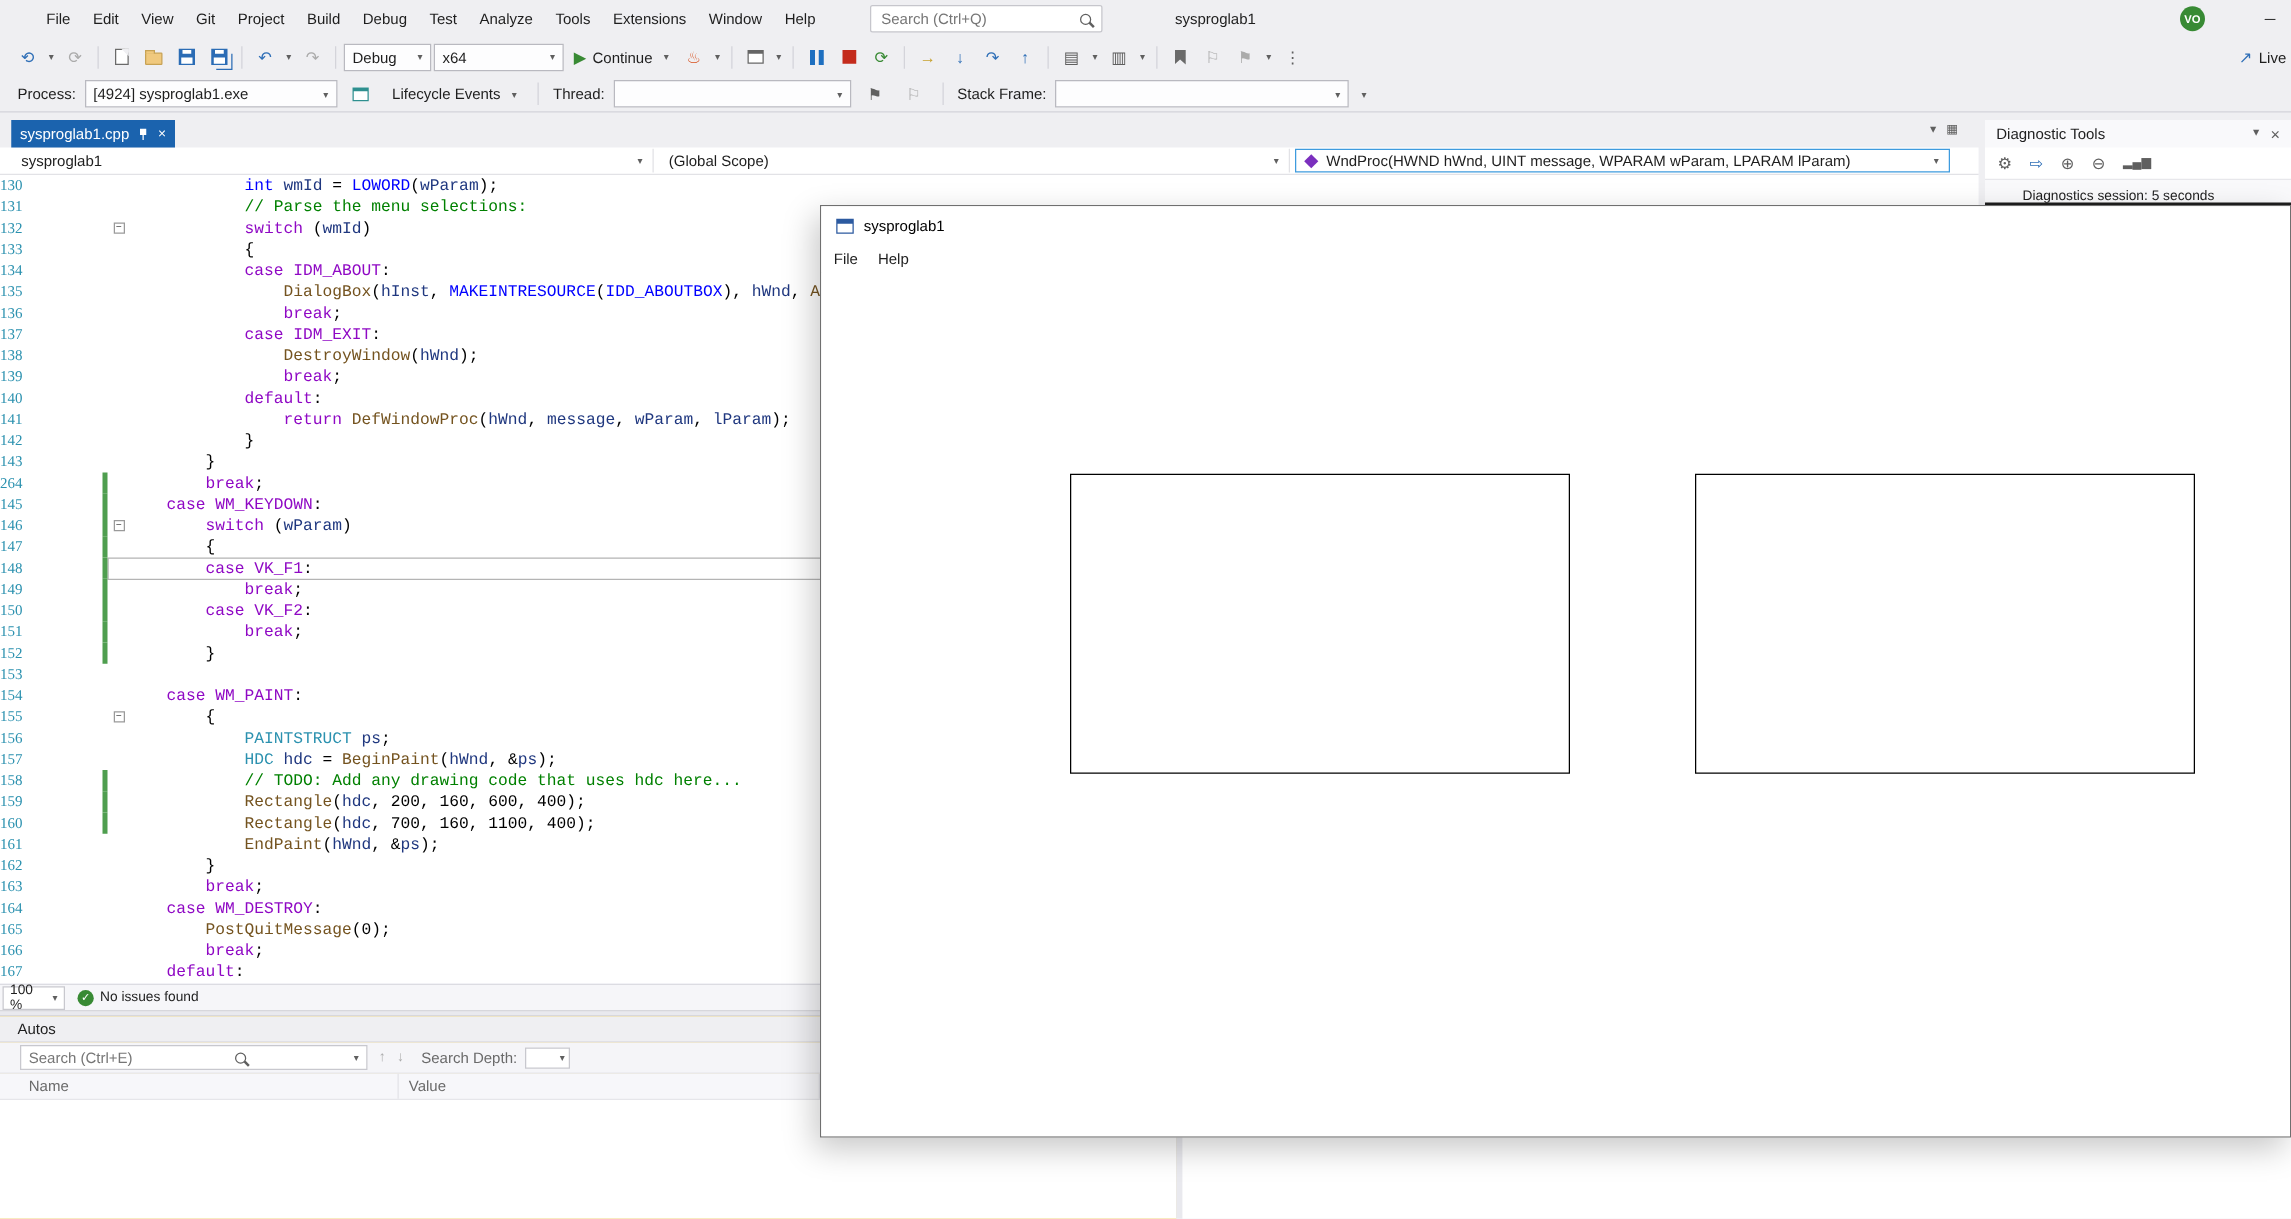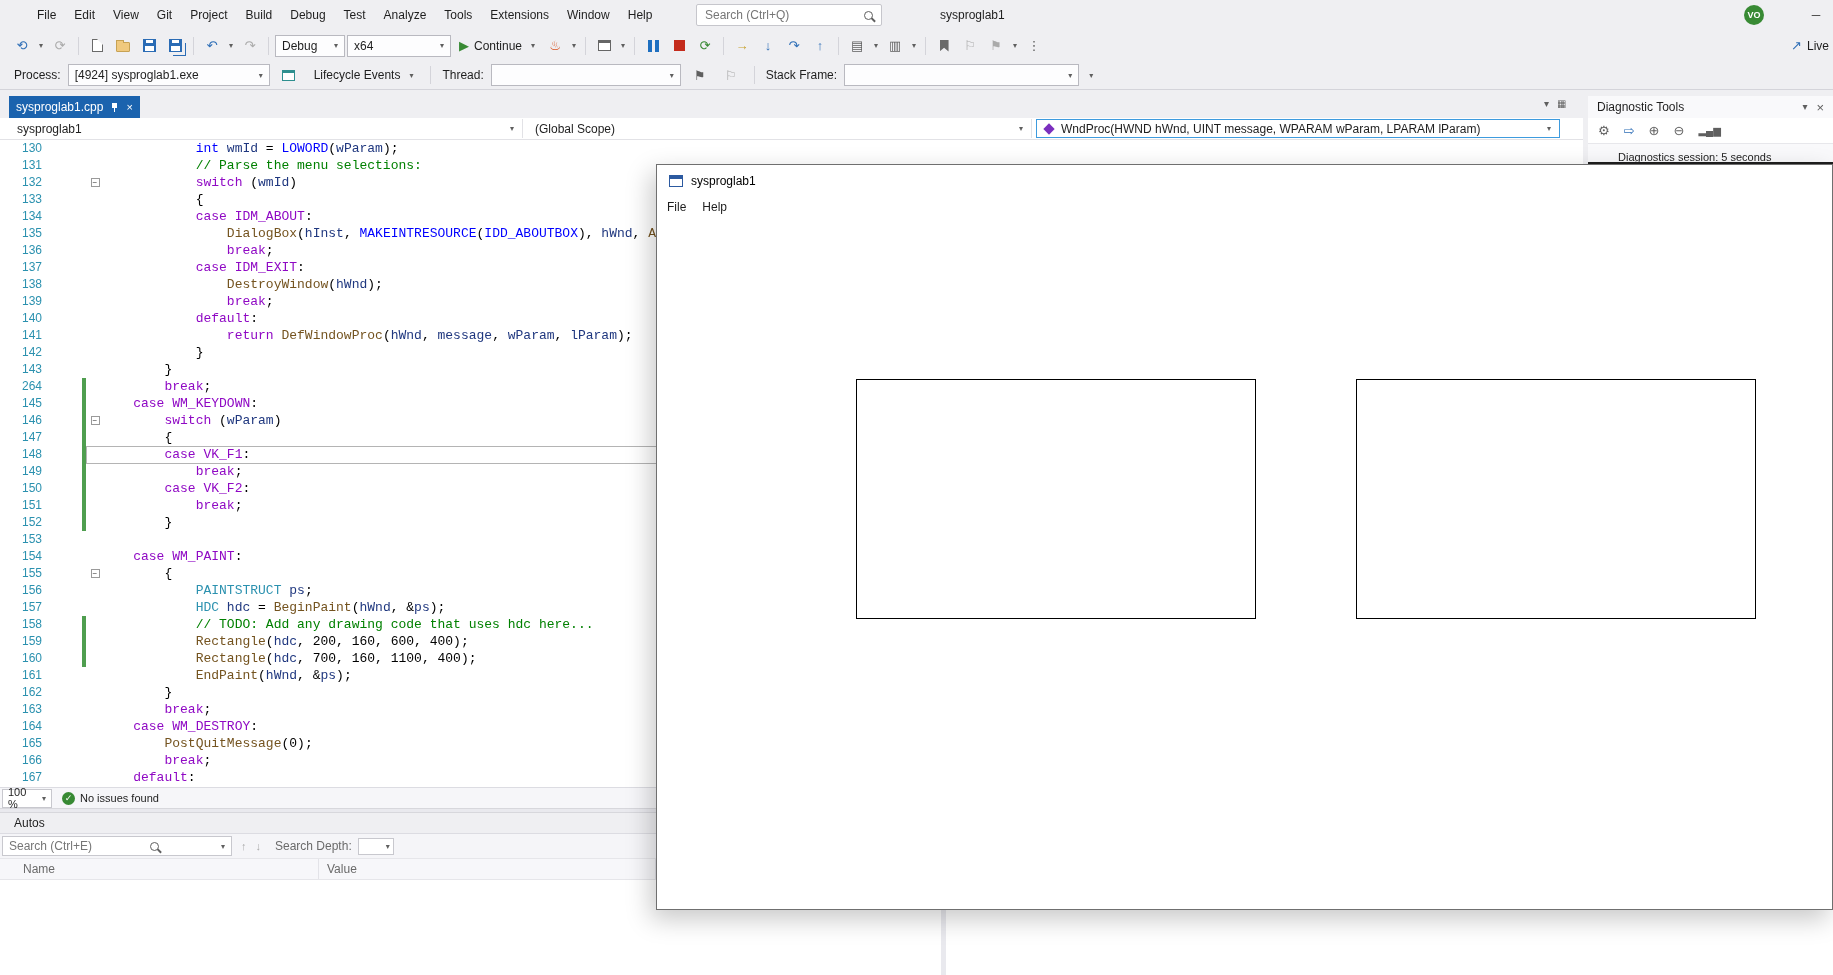--- a/index.html
+++ b/index.html
@@ -54,21 +54,21 @@
 .tabwell{position:absolute;left:1544px;top:99px;display:flex;gap:8px;color:#5F5F5F}
 .navbar{position:absolute;left:0;top:118px;width:1583px;height:22px;background:#fff;border-bottom:1px solid #E2E2E6}
 .navsel{position:absolute;top:1px;height:19px;display:flex;align-items:center;padding:0 8px;background:#fff;overflow:hidden;white-space:nowrap}
 .navsel.plain{border-right:1px solid #E2E2E6}
 .navsel.focus{border:1px solid #3E9BDE}
 .icon-method{width:8px;height:8px;background:#7B2FBE;transform:rotate(45deg);margin-right:8px;flex:none}
 .nav-bm{position:absolute;left:1566px;top:4px}
 
 .editor{position:absolute;left:0;top:140px;width:1583px;height:647px;background:#fff;overflow:hidden}
 .code-row{position:relative;display:flex;height:17px}
-.ln{width:64px;text-align:center;color:#2B91AF;font-family:Liberation Sans, sans-serif;font-size:12px;line-height:17px;flex:none}
+.ln{width:64px;text-align:left;color:#2B91AF;font-family:Liberation Serif, serif;font-size:12px;line-height:17px;flex:none}
 .chgcol{width:24px;position:relative;flex:none}
 .chgcol.changed::after{content:"";position:absolute;left:18px;top:0;width:4px;height:17px;background:#4F9E4F}
 .foldcol{width:14px;flex:none;display:flex;align-items:center;justify-content:center}
 .foldbox{width:9px;height:9px;border:1px solid #9A9A9A;background:#fff;font-size:8px;line-height:7px;text-align:center;color:#3A3A3A;font-family:"Liberation Mono",monospace}
 .codetext{font-family:Liberation Mono, monospace;font-size:13px;line-height:17px;white-space:pre}
 .code-row.current::before{content:"";position:absolute;left:86px;right:4px;top:0;height:16px;border:1px solid #B4B4B4;pointer-events:none}
 .tk-p{color:#000}.tk-k{color:#0000FF}.tk-c{color:#8F08C4}.tk-g{color:#008000}.tk-f{color:#74531F}.tk-t{color:#2B91AF}.tk-v{color:#1F377F}
 
 .edbottom{position:absolute;left:0;top:787px;width:1583px;height:21px;background:#F6F6F9;border-top:1px solid #DCDCE2;display:flex;align-items:center;gap:10px;padding-left:2px}
 .zoomsel{width:50px;height:19px;background:#fff;border:1px solid #C8C8CE;display:flex;align-items:center;padding:0 5px;font-size:11px}
@@ -81,21 +81,21 @@
 .diag-h .ttl{margin-right:auto}
 .diag-tools{height:26px;display:flex;align-items:center;gap:14px;padding-left:10px;background:#FFFFFF;border-bottom:1px solid #E7E7EB}
 .diag-session{margin:7px 0 0 30px;font-size:11px}
 .diag-timeline{position:absolute;left:0;top:66px;width:245px;height:2px;background:#1E1E1E}
 .diag-timeline::after{content:"";position:absolute;left:0;top:2px;width:245px;height:5px;background:repeating-linear-gradient(90deg,#444 0 1px,transparent 1px 25px)}
 
 .hsplit{position:absolute;left:0;top:808px;width:1833px;height:5px;background:#E9E9EE;border-top:1px solid #D7D7DC;border-bottom:1px solid #D7D7DC}
 .autos{position:absolute;left:0;top:813px;width:941px;height:162px;background:#eab308}
 .autos-h{height:21px;background:#EFEFF2;display:flex;align-items:center;padding-left:14px;border-bottom:1px solid #DCDCE2}
 .autos-search{height:25px;background:#F5F5F8;display:flex;align-items:center;border-bottom:1px solid #E6E6EA}
-.asearch{margin-left:2px;width:230px;height:20px;background:#fff;border:1px solid #C8C8CE;display:flex;align-items:center;padding:0 6px;color:#767676;gap:5px}
+.asearch{margin-left:16px;width:278px;height:20px;background:#fff;border:1px solid #C8C8CE;display:flex;align-items:center;padding:0 6px;color:#767676;gap:5px}
 .asearch .ph{margin-right:auto}
 .arrowbtn{margin-left:9px;color:#ABABAB;font-size:11px}
 .depth-label{margin-left:14px;color:#6A6A6A}
 .depthsel{width:36px;height:17px;background:#fff;border:1px solid #C8C8CE;display:flex;align-items:center;padding:0 3px;margin-left:6px}
 .autos-cols{position:relative;height:21px;background:#F7F7FA;border-bottom:1px solid #E6E6EA;color:#6A6A6A;line-height:21px}
 .col-name{padding-left:23px}
 .col-value{position:absolute;left:327px;top:0}
 .autos-cols::before{content:"";position:absolute;left:318px;top:0;bottom:0;width:1px;background:#E3E3E8}
 .autos-cols::after{content:"";position:absolute;left:655px;top:0;bottom:0;width:1px;background:#E3E3E8}
 .autos-body{height:95px;background:#fff}

